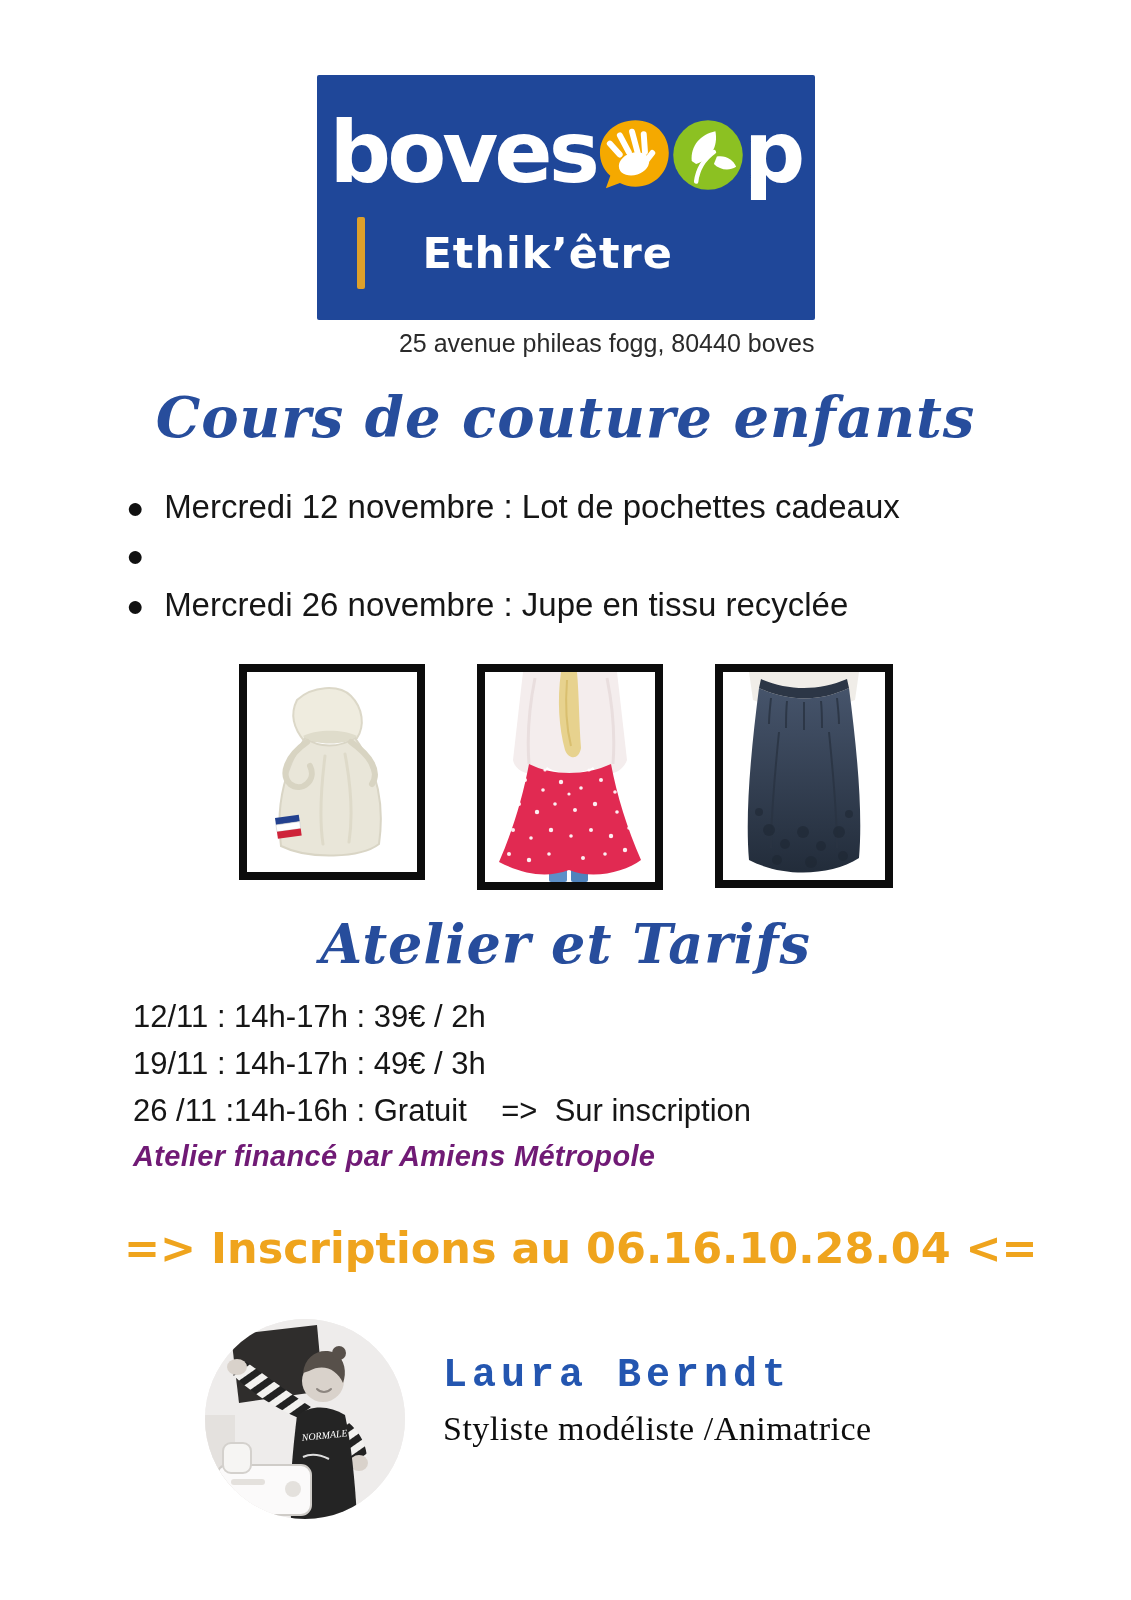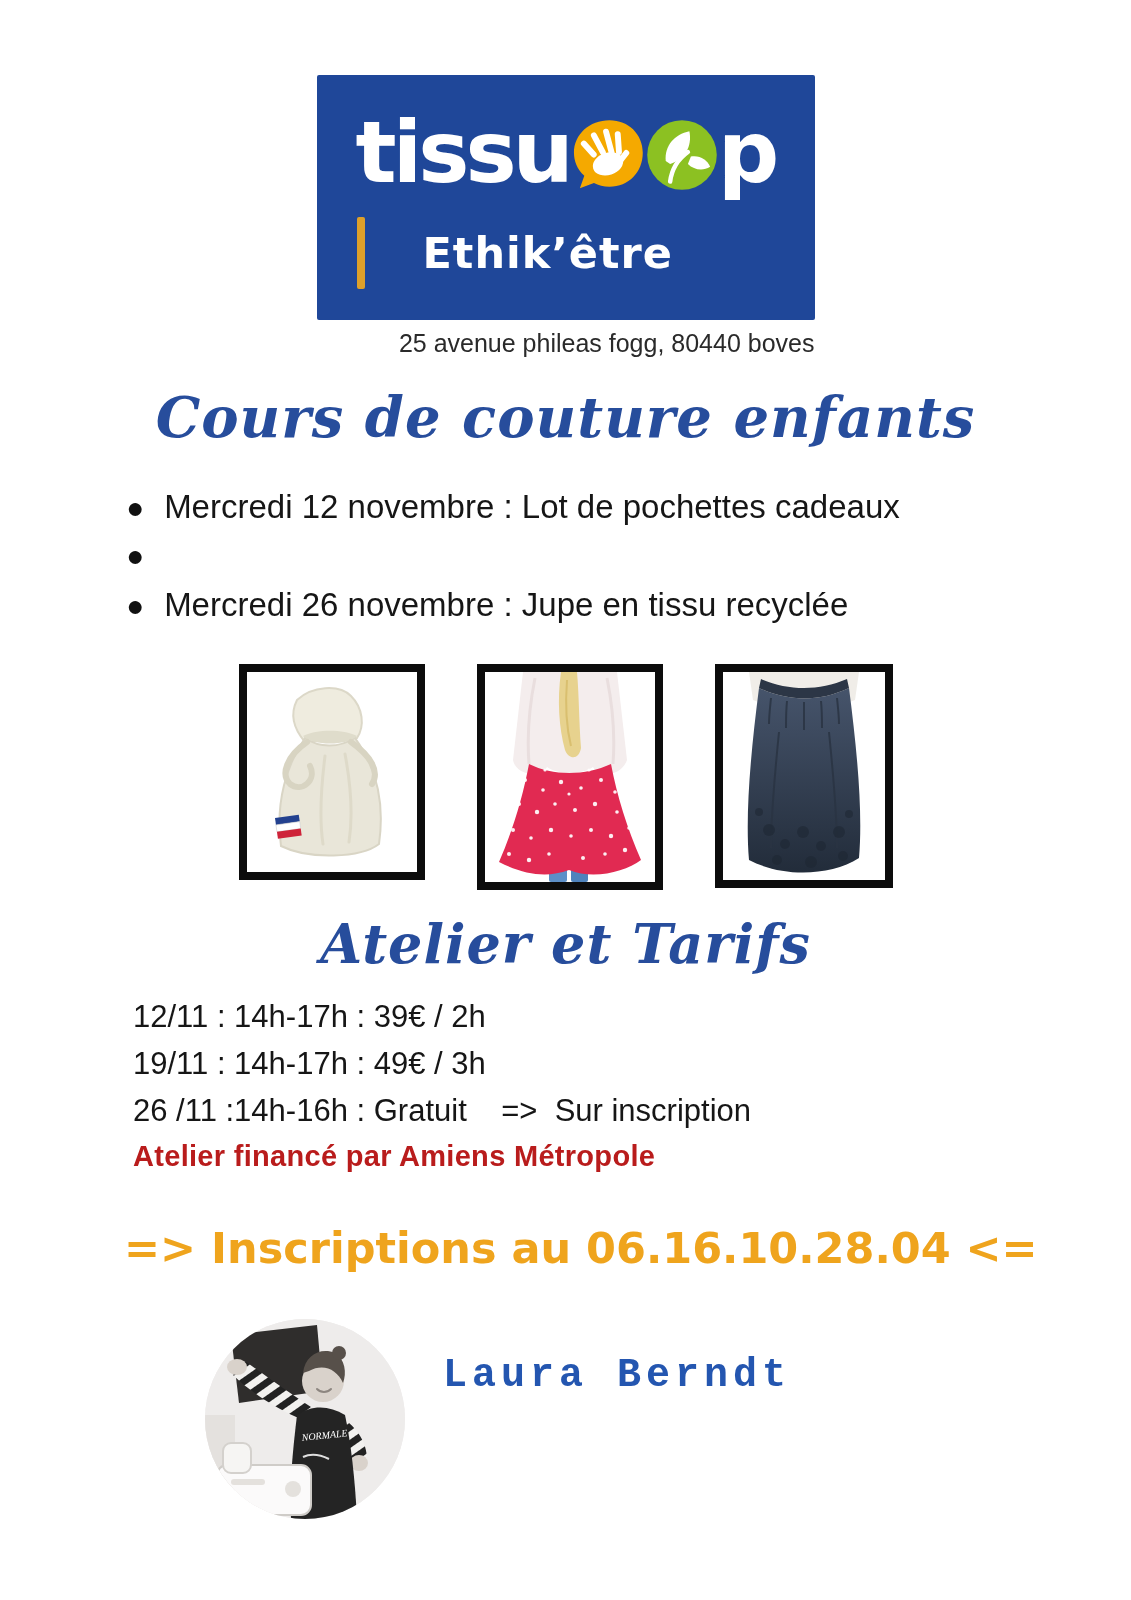--- a/index.html
+++ b/index.html
@@ -56,22 +56,22 @@
   
   .photos { display: flex; justify-content: center; align-items: flex-start; gap: 52px; margin-top: 40px; }
   .photo-frame { border: 8px solid #0c0c0c; background: #ffffff; font-size: 0; }
   .photo-frame svg { display: block; }
 
   
   .schedule { margin: 22px 0 5px 133px; }
   .schedule-line { font-size: 31px; color: #161616; margin: 0 0 10px 0; white-space: pre-wrap; line-height: 1.2; }
   .funding-note {
     margin: 6px 0 0 133px;
-    font-size: 29px; font-weight: bold; 
-    color: #b91c1c; letter-spacing: 0.3px;
+    font-size: 29px; font-weight: bold; font-style: italic;
+    color: #701a75; letter-spacing: 0.3px;
   }
 
   
   .registration {
     margin: 50px 0 0 124px;
     font-family: "DejaVu Sans", sans-serif;
     font-size: 43px; font-weight: bold; color: #efa41d; letter-spacing: 0px;
   }
 
   
@@ -91,21 +91,21 @@
   }
 </style>
 </head>
 <body>
 
 <div class="flyer">
 
   <div class="logo-wrap">
     <div class="logo-box">
       <div class="brand-line">
-        <span class="brand-text">tissu</span>
+        <span class="brand-text">boves</span>
         <svg class="blob" viewBox="0 0 100 100" aria-hidden="true">
           <path d="M52 3c26 0 45 19 45 44 0 26-19 46-45 46-8 0-15-2-21-5L12 95l6-17C8 69 4 58 4 47 4 22 25 3 52 3z" fill="#f5a900"></path>
           <g fill="#ffffff">
             <ellipse cx="50" cy="62" rx="21" ry="15" transform="rotate(-18 50 62)"></ellipse>
             <rect x="20" y="28" width="8" height="28" rx="4" transform="rotate(-42 24 42)"></rect>
             <rect x="33" y="18" width="8" height="34" rx="4" transform="rotate(-28 37 35)"></rect>
             <rect x="47" y="14" width="8" height="37" rx="4" transform="rotate(-15 51 32)"></rect>
             <rect x="60" y="18" width="8" height="32" rx="4" transform="rotate(-4 64 34)"></rect>
             <rect x="67" y="42" width="8" height="20" rx="4" transform="rotate(38 71 52)"></rect>
           </g>
@@ -281,16 +281,17 @@
         <g>
           <rect x="12" y="146" width="94" height="50" rx="10" fill="#fbfafa" stroke="#cfccc8" stroke-width="2"></rect>
           <rect x="18" y="124" width="28" height="30" rx="8" fill="#f6f5f3" stroke="#d4d1cd" stroke-width="2"></rect>
           <circle cx="88" cy="170" r="8" fill="#e4e1dd"></circle>
           <rect x="26" y="160" width="34" height="6" rx="3" fill="#e4e1dd"></rect>
         </g>
       </svg>
     </div>
     <div class="animator-text">
       <div class="animator-name">Laura Berndt</div>
+      <div class="animator-role">Styliste modéliste /Animatrice</div>
     </div>
   </div>
 
 </div>
 
 </body></html>

